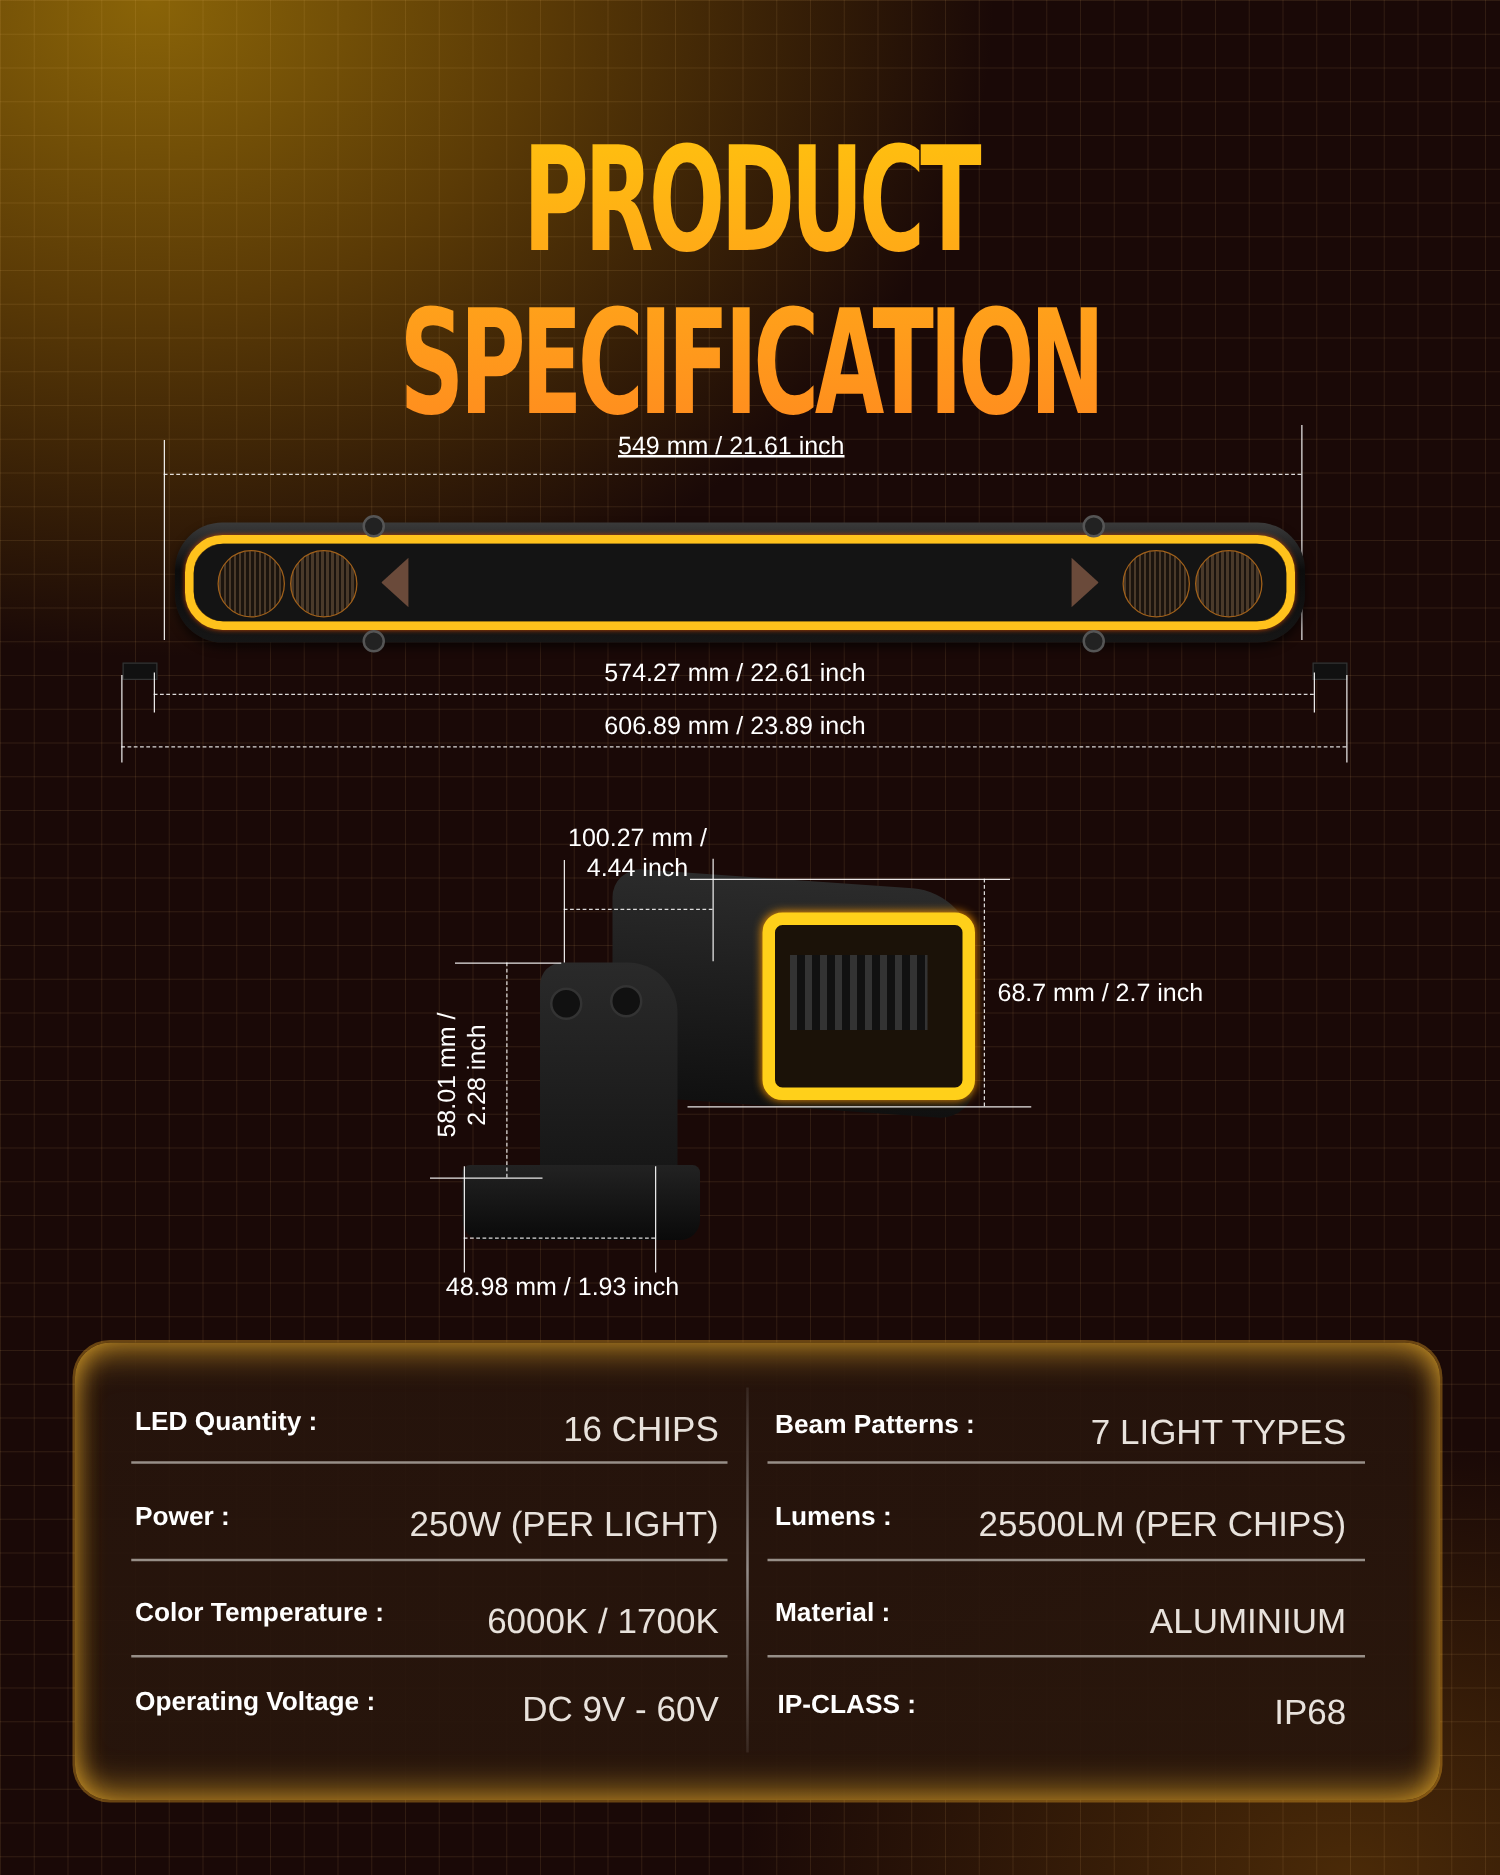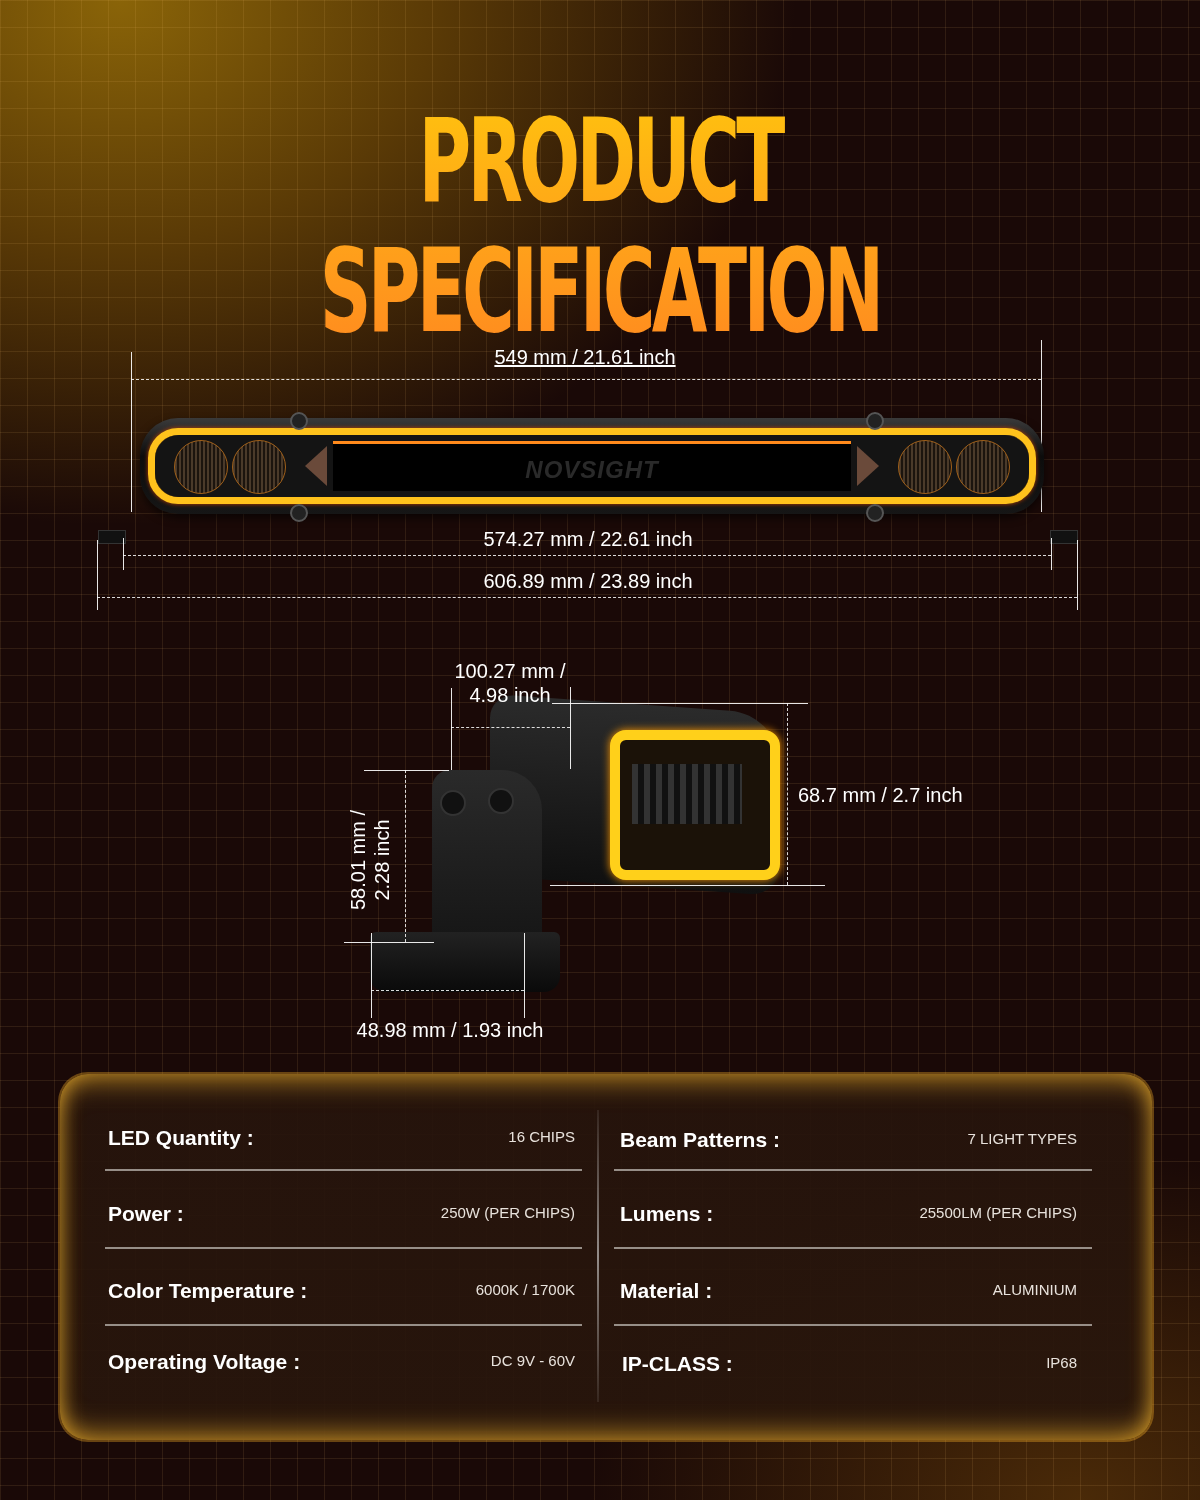--- a/index.html
+++ b/index.html
@@ -66,21 +66,21 @@
   .screw { position:absolute; width:22px; height:22px; border-radius:50%; background:#111; border:2px solid #333; }
 
   
   .panel {
     position:absolute; left:60px; top:1074px; width:1092px; height:366px; border-radius:28px;
     background:linear-gradient(180deg,rgba(38,20,12,0.92),rgba(40,22,12,0.92));
     box-shadow:0 0 0 2px rgba(255,180,40,0.35), inset 0 18px 26px -10px rgba(255,190,50,0.55), inset 0 -18px 26px -10px rgba(255,190,50,0.55), inset 14px 0 22px -12px rgba(255,190,50,0.45), inset -14px 0 22px -12px rgba(255,190,50,0.45);
   }
   .row { position:absolute; left:0; height:76px; }
   .row .k { position:absolute; left:0; top:0; font-weight:bold; font-size:21px; color:#fff; white-space:nowrap; }
-  .row .v { position:absolute; right:0; top:2px; font-size:15px; color:#e8e2dc; white-space:nowrap; }
+  .row .v { position:absolute; right:0; top:2px; font-size:28px; color:#e8e2dc; white-space:nowrap; }
   .sep { position:absolute; height:0; border-top:2px solid rgba(200,195,190,0.7); }
   .vdiv { position:absolute; left:597px; top:1110px; width:2px; height:292px; background:linear-gradient(180deg,rgba(200,200,200,0.1),rgba(220,220,220,0.6),rgba(200,200,200,0.1)); }
 </style>
 </head>
 <body>
 
 <div class="title">PRODUCT SPECIFICATION</div>
 
 <div>
   <div class="dim" style="left:385px;top:346px;width:400px;text-decoration:underline;">549 mm / 21.61 inch</div>
@@ -88,23 +88,20 @@
   <div class="line-v" style="left:1041px;top:340px;height:172px;"></div>
   <div class="dash-h" style="left:131px;top:379px;width:910px;"></div>
 
   <div class="bar">
     <div class="housing"></div>
     <div class="glow"></div>
     <div class="inner"></div>
     <div class="lens" style="left:34px;"></div>
     <div class="lens" style="left:92px;"></div>
     <div class="tri" style="left:165px;clip-path:polygon(100% 0,0 50%,100% 100%);"></div>
-    <div class="center">
-      <div class="logo">NOVSIGHT</div>
-    </div>
     <div class="tri" style="right:165px;clip-path:polygon(0 0,100% 50%,0 100%);"></div>
     <div class="lens" style="right:92px;"></div>
     <div class="lens" style="right:34px;"></div>
     <div class="bolt" style="left:150px;top:-6px;"></div>
     <div class="bolt" style="left:150px;top:86px;"></div>
     <div class="bolt" style="right:160px;top:-6px;"></div>
     <div class="bolt" style="right:160px;top:86px;"></div>
   </div>
   <div class="foot" style="left:98px;top:530px;"></div>
   <div class="foot" style="left:1050px;top:530px;"></div>
@@ -125,21 +122,21 @@
     <div class="body3"></div>
     <div class="bracket"></div>
     <div class="screw" style="left:70px;top:90px;"></div>
     <div class="screw" style="left:118px;top:88px;"></div>
     <div class="base"></div>
     <div class="face"></div>
     <div class="fins"></div>
   </div>
 
   <div class="dim" style="left:440px;top:660px;width:140px;">100.27 mm /</div>
-  <div class="dim" style="left:440px;top:684px;width:140px;">4.98 inch</div>
+  <div class="dim" style="left:440px;top:684px;width:140px;">4.44 inch</div>
   <div class="line-v" style="left:451px;top:688px;height:82px;"></div>
   <div class="line-v" style="left:570px;top:687px;height:82px;"></div>
   <div class="dash-h" style="left:451px;top:727px;width:119px;"></div>
 
   <div class="line-h" style="left:552px;top:703px;width:256px;"></div>
   <div class="line-h" style="left:550px;top:885px;width:275px;"></div>
   <div class="dash-v" style="left:787px;top:703px;height:182px;"></div>
   <div class="dim" style="left:798px;top:784px;text-align:left;">68.7 mm / 2.7 inch</div>
 
   <div class="line-h" style="left:364px;top:770px;width:85px;"></div>
@@ -160,21 +157,21 @@
 <div class="vdiv"></div>
 
 <div>
   <div class="row" style="left:108px;top:1126px;width:467px;text-align:center;">
     <span class="k">LED Quantity :</span>
     <span class="v">16 CHIPS</span>
   </div>
   <div class="sep" style="left:105px;top:1169px;width:477px;"></div>
   <div class="row" style="left:108px;top:1202px;width:467px;">
     <span class="k">Power :</span>
-    <span class="v">250W (PER CHIPS)</span>
+    <span class="v">250W (PER LIGHT)</span>
   </div>
   <div class="sep" style="left:105px;top:1247px;width:477px;"></div>
   <div class="row" style="left:108px;top:1279px;width:467px;">
     <span class="k">Color Temperature :</span>
     <span class="v">6000K / 1700K</span>
   </div>
   <div class="sep" style="left:105px;top:1324px;width:477px;"></div>
   <div class="row" style="left:108px;top:1350px;width:467px;">
     <span class="k">Operating Voltage :</span>
     <span class="v">DC 9V - 60V</span>

